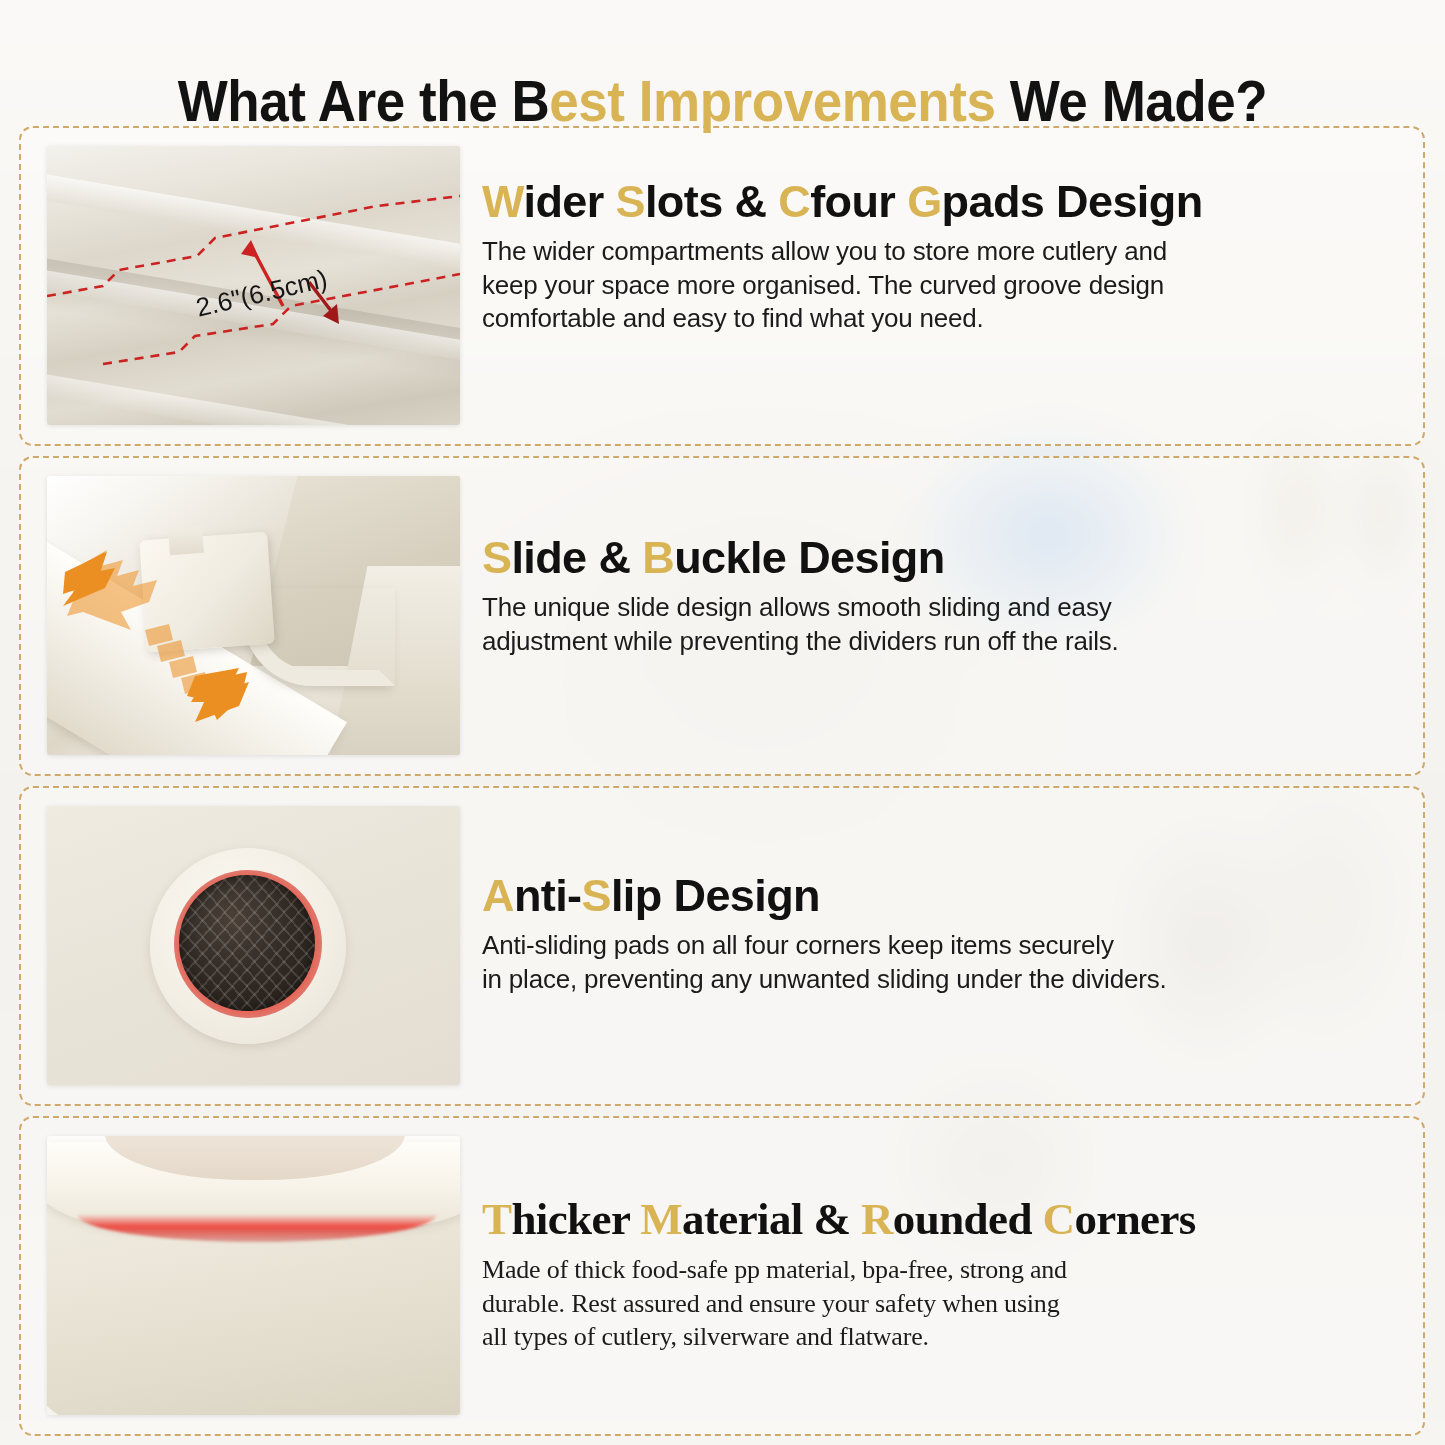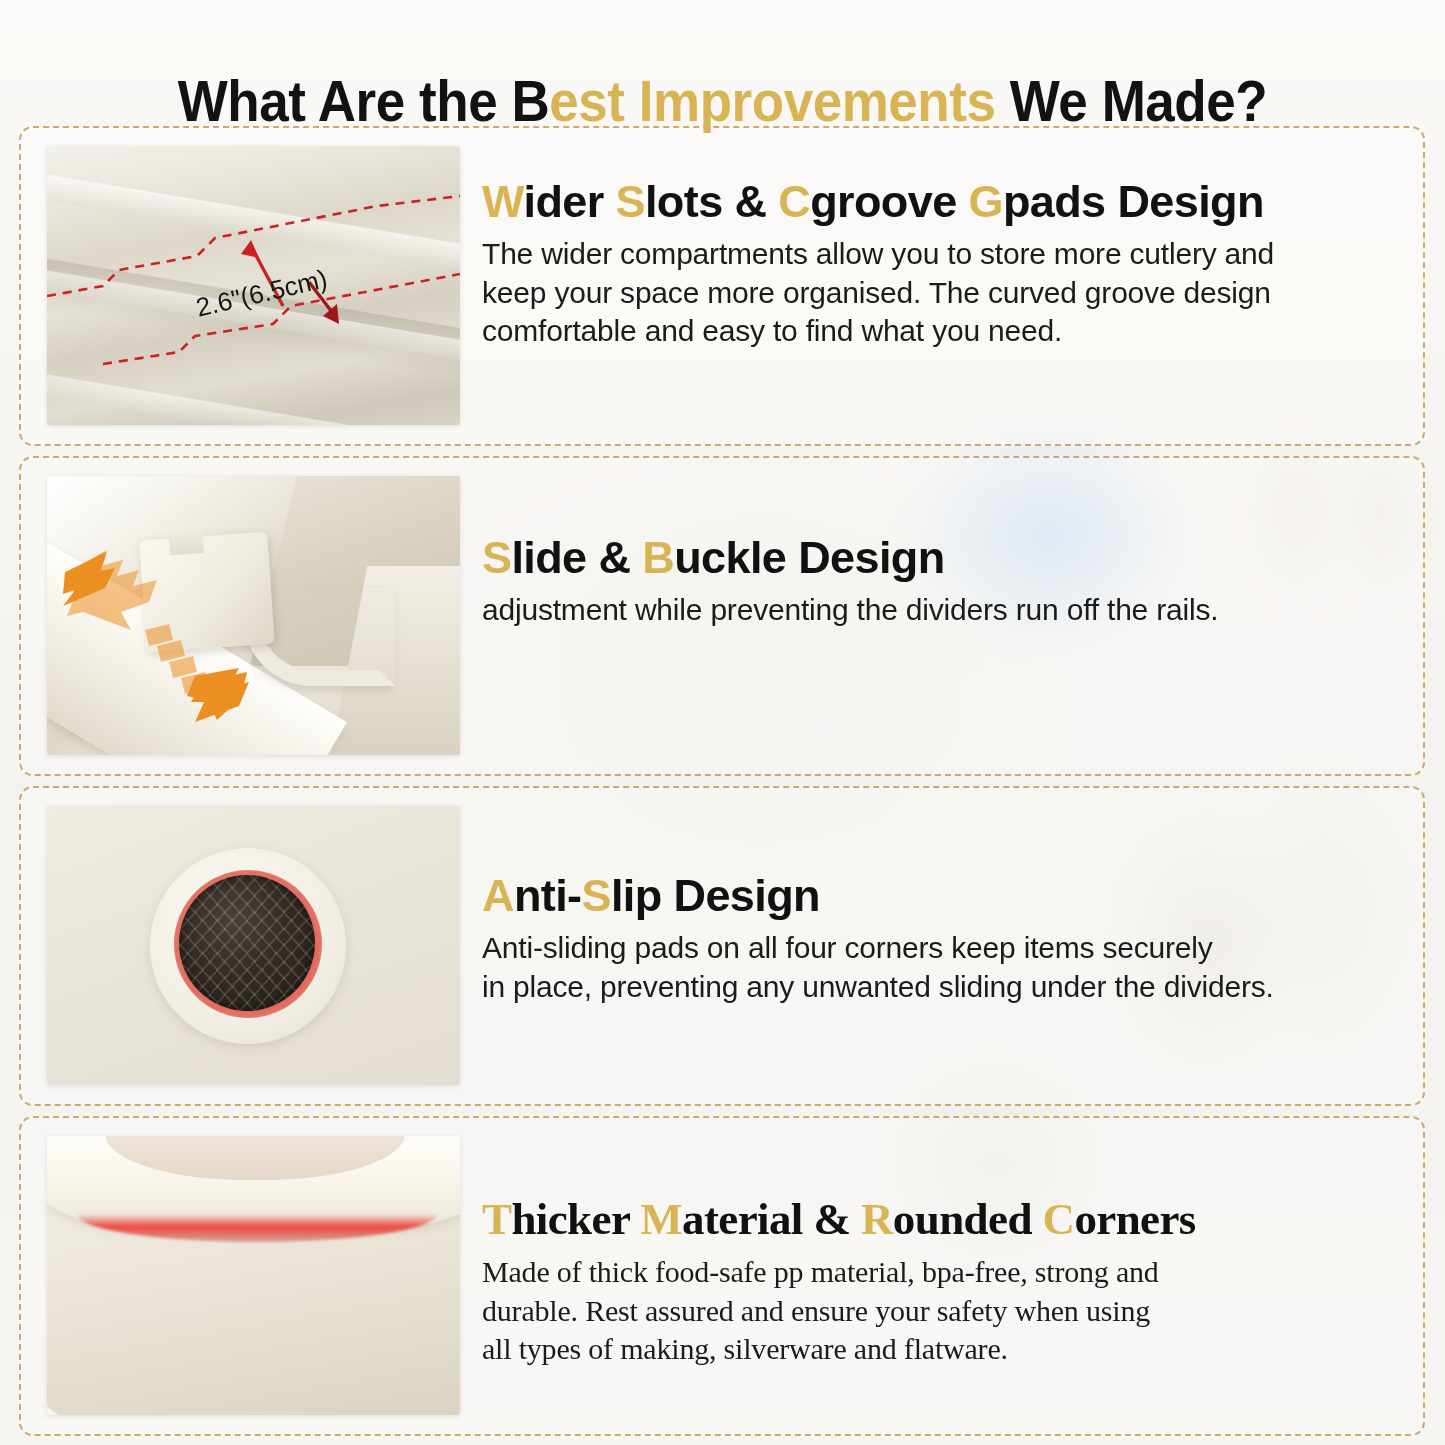--- a/index.html
+++ b/index.html
@@ -89,21 +89,21 @@
   .heading {
     font-size: 45px;
     font-weight: 700;
     color: #111111;
     letter-spacing: -0.6px;
     white-space: nowrap;
     line-height: 1.05;
   }
   .heading .gold { color: #d8b455; }
   .para {
-    font-size: 30px;
+    font-size: 26px;
     line-height: 1.28;
     color: #1b1b1b;
     letter-spacing: -0.2px;
     margin-top: 10px;
   }
   .para span { display: block; white-space: nowrap; }
 
   
   #panel-1 .body { padding-top: 50px; }
   #panel-2 .body { padding-top: 76px; }
@@ -282,21 +282,21 @@
       <path d="M0 150 L56 140 L72 124 L150 110 L168 92 L330 60 L413 50" fill="none" stroke="#cc2222" stroke-width="2.6" stroke-dasharray="9 7"></path>
       <path d="M56 218 L132 206 L148 190 L226 178 L244 160 L413 128" fill="none" stroke="#cc2222" stroke-width="2.6" stroke-dasharray="9 7"></path>
       <line x1="236" y1="160" x2="204" y2="100" stroke="#cc2222" stroke-width="3.4"></line>
       <polygon points="204,94 212,112 194,108" fill="#cc2222"></polygon>
       <line x1="262" y1="136" x2="288" y2="170" stroke="#a01818" stroke-width="3.4"></line>
       <polygon points="292,178 276,170 290,158" fill="#a01818"></polygon>
     </svg>
     <div class="t1-caption">2.6"(6.5cm)</div>
   </div>
   <div class="body">
-    <div class="heading"><span class="gold">W</span><span>ider </span><span class="gold">S</span><span>lots &amp; </span><span class="gold">C</span><span>groove </span><span class="gold">G</span><span>pads Design</span></div>
+    <div class="heading"><span class="gold">W</span><span>ider </span><span class="gold">S</span><span>lots &amp; </span><span class="gold">C</span><span>four </span><span class="gold">G</span><span>pads Design</span></div>
     <div class="para">
         <span>The wider compartments allow you to store more cutlery and</span>
         <span>keep your space more organised. The curved groove design</span>
         <span>comfortable and easy to find what you need.</span>
       </div>
   </div>
 </section>
 
 <section class="panel" id="panel-2">
   <div class="thumb">
@@ -319,20 +319,21 @@
         <polygon points="26,38 50,32 54,48 30,54" fill="#ec8f22"></polygon>
         <polygon points="38,54 62,48 66,64 42,70" fill="#ec8f22"></polygon>
       </g>
       <polygon points="52,52 96,44 86,64 106,58 96,82 52,98 62,76 44,72" fill="#ec8f22"></polygon>
       <polygon points="60,58 104,48 98,74 74,96 66,78 48,78" fill="#ec8f22"></polygon>
     </svg>
   </div>
   <div class="body">
     <div class="heading"><span class="gold">S</span><span>lide &amp; </span><span class="gold">B</span><span>uckle Design</span></div>
     <div class="para">
+        <span>The unique slide design  allows smooth sliding and easy</span>
         <span>adjustment while preventing the dividers run off the rails.</span>
       </div>
   </div>
 </section>
 
 <section class="panel" id="panel-3">
   <div class="thumb">
     <div class="t3-bg"></div>
     <div class="t3-halo"></div>
     <div class="t3-ring"></div>
@@ -354,16 +355,16 @@
     <div class="t4-body"></div>
     <div class="t4-top"></div>
     <div class="t4-inner"></div>
     <div class="t4-red"></div>
   </div>
   <div class="body">
     <div class="heading"><span class="gold">T</span><span>hicker </span><span class="gold">M</span><span>aterial &amp; </span><span class="gold">R</span><span>ounded </span><span class="gold">C</span><span>orners</span></div>
     <div class="para">
         <span>Made of thick food-safe pp material, bpa-free, strong and</span>
         <span>durable. Rest assured and ensure your safety when using</span>
-        <span>all types of making, silverware and flatware.</span>
+        <span>all types of cutlery, silverware and flatware.</span>
       </div>
   </div>
 </section>
 
 </body></html>

